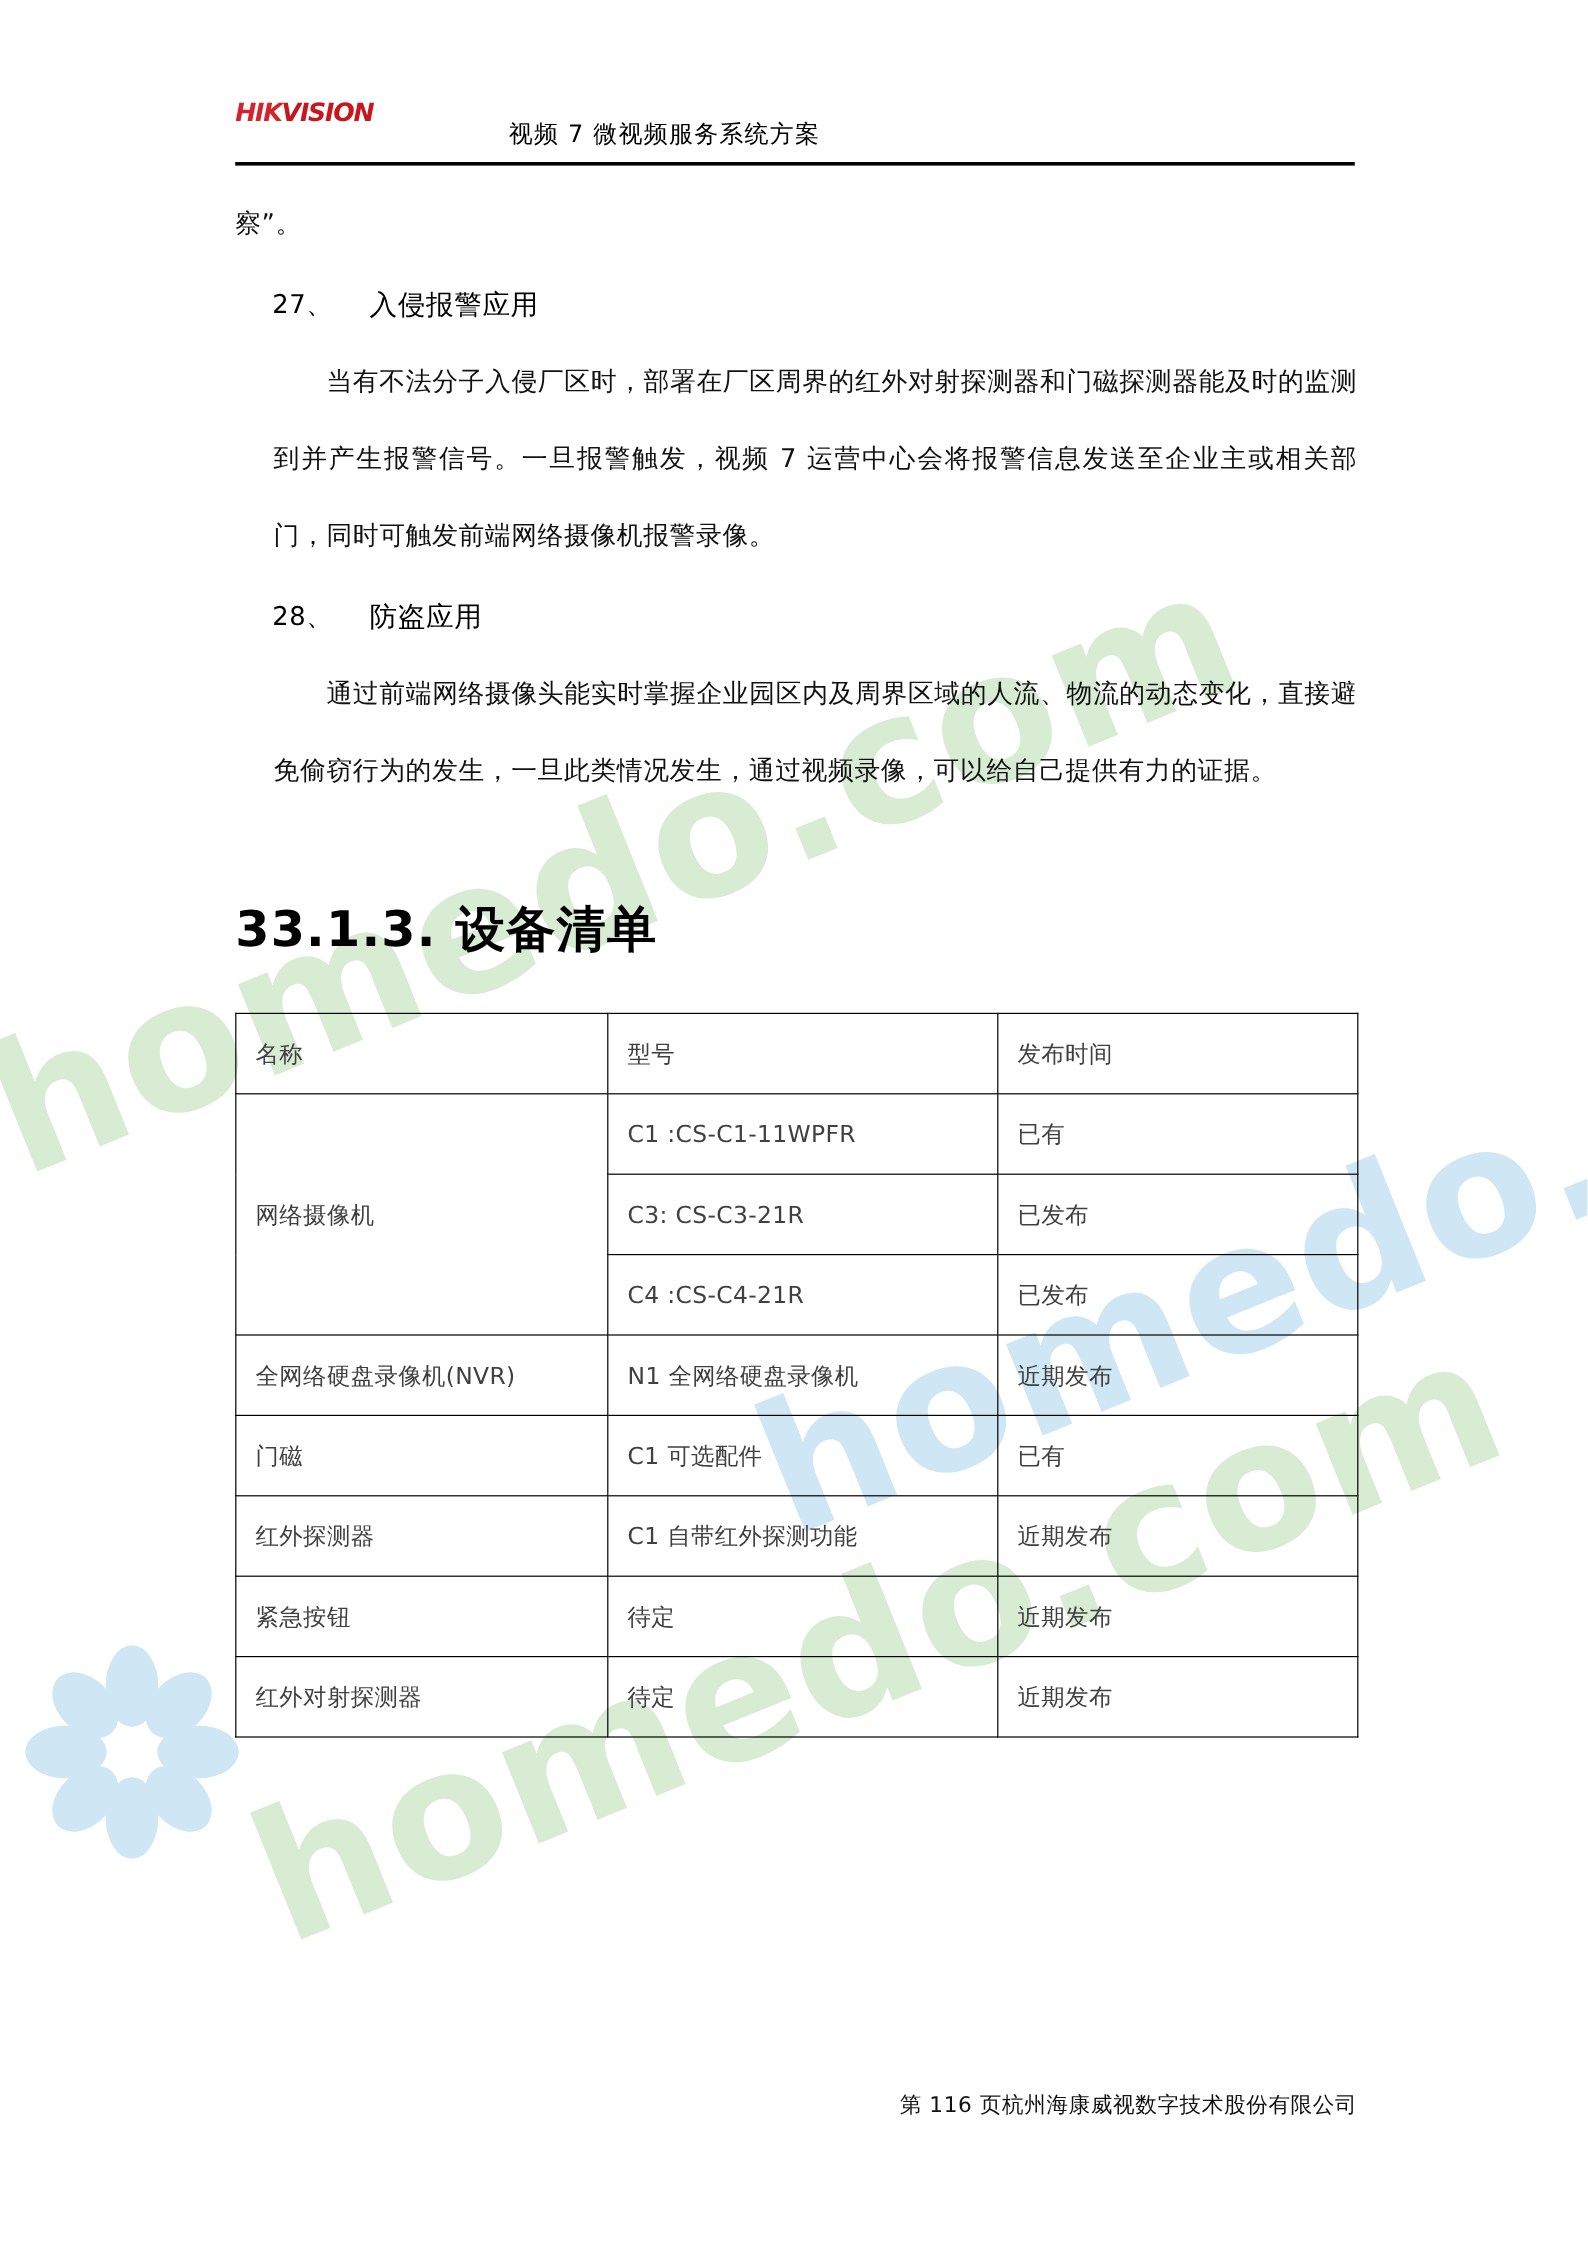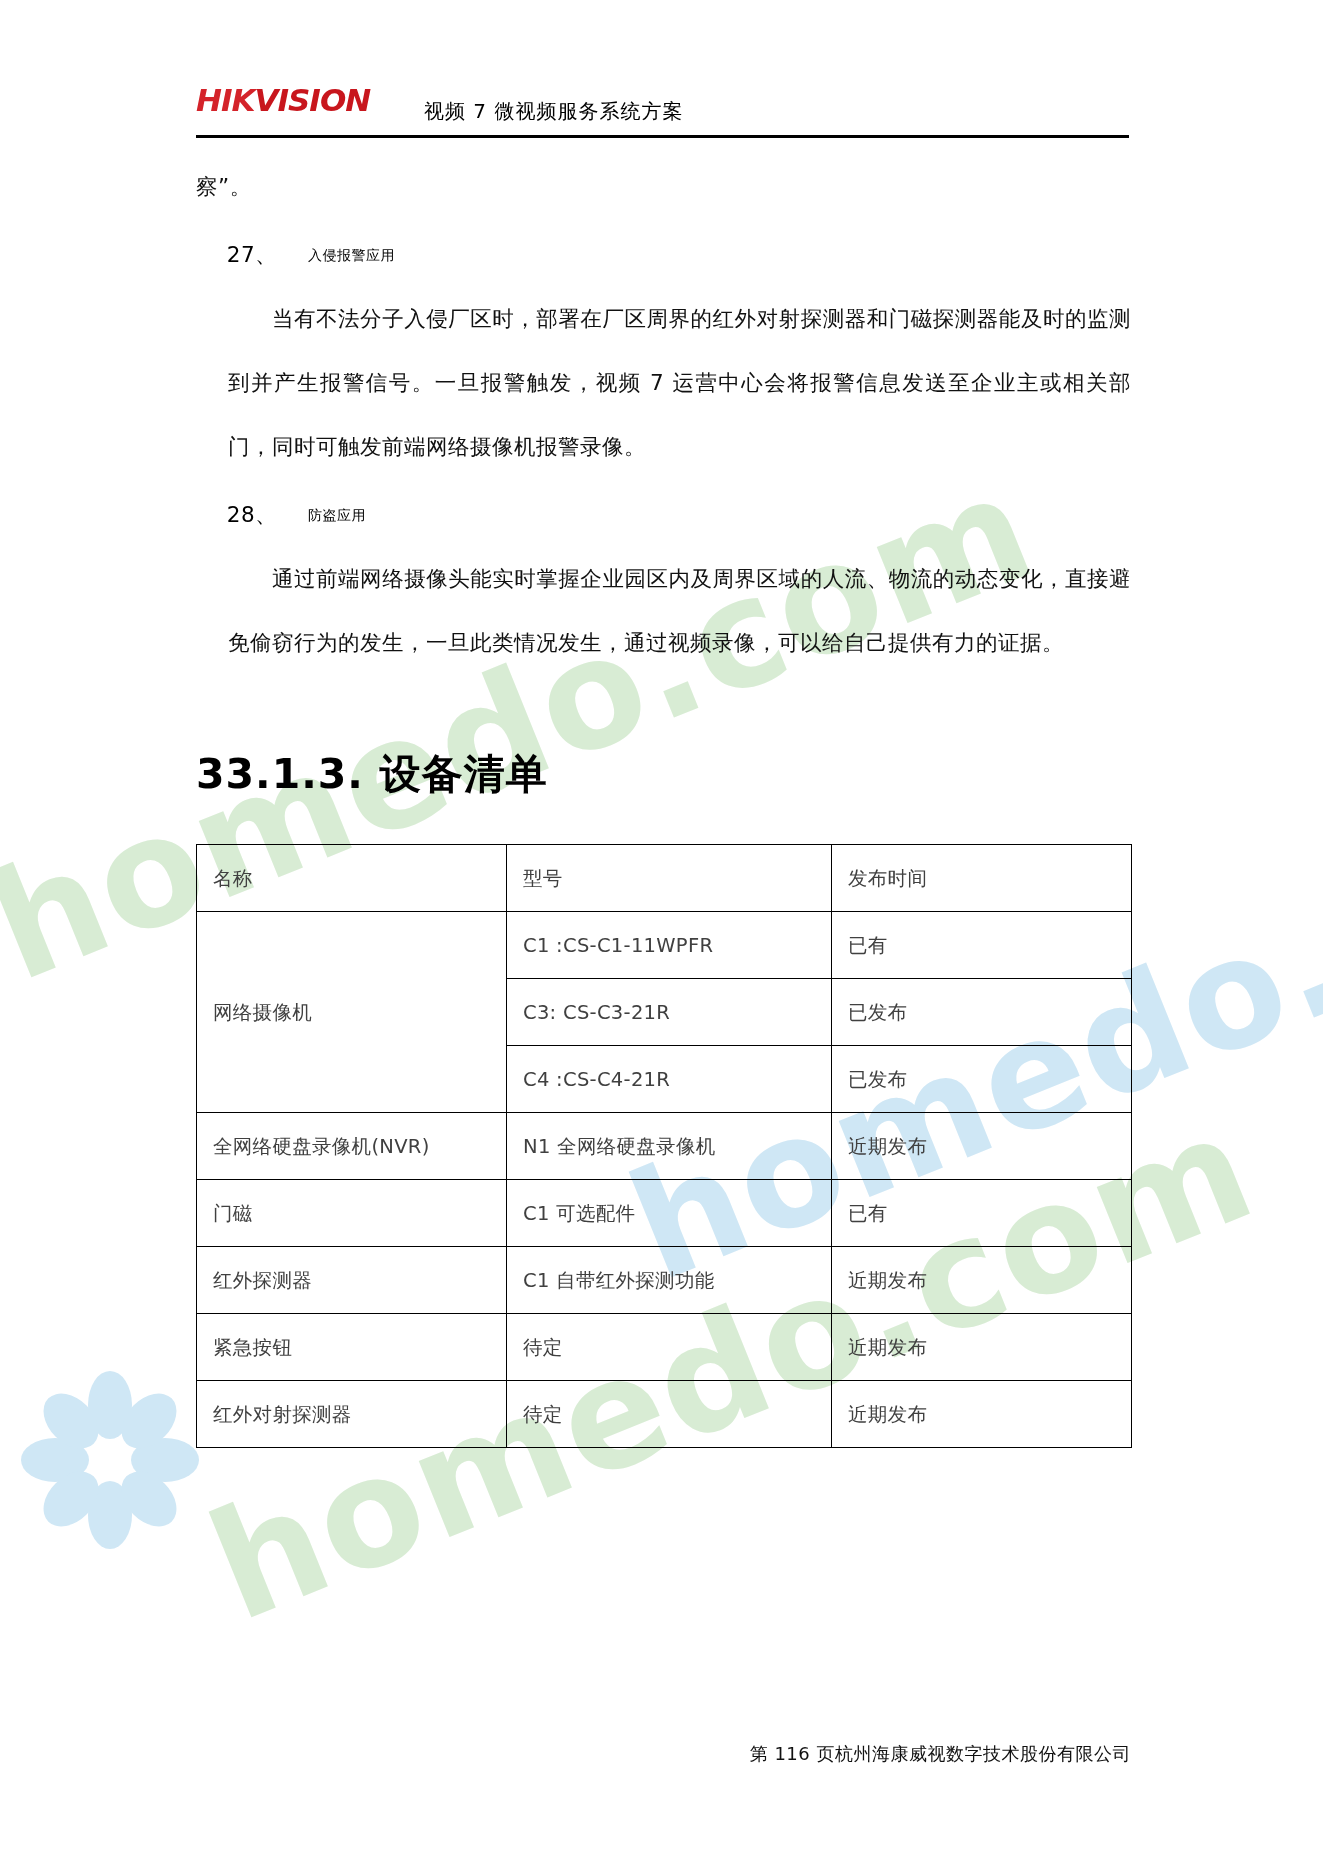--- a/index.html
+++ b/index.html
@@ -56,21 +56,21 @@
     width: 930px;
     height: 56px;
   }
   .logo {
     position: absolute;
     left: 0;
     top: 4px;
     font-family: "DejaVu Sans", "Liberation Sans", sans-serif;
     font-weight: bold;
     font-style: italic;
-    font-size: 31px;
+    font-size: 21px;
     letter-spacing: -1px;
     color: #d4232a;
   }
   .logo .vision {
     color: #c8161d;
   }
   .header-title {
     position: absolute;
     left: 228px;
     top: 20px;
@@ -112,21 +112,21 @@
     text-align: center;
   }
   .list-num {
     width: 112px;
     flex: 0 0 112px;
     font-size: 21.5px;
     line-height: 64px;
     letter-spacing: 0.5px;
   }
   .list-label {
-    font-size: 14px;
+    font-size: 23px;
     line-height: 64px;
     letter-spacing: 0.5px;
   }
 
   
   .h3 {
     margin: 72px 0 0 0;
     font-size: 41px;
     font-weight: bold;
     letter-spacing: 1px;

